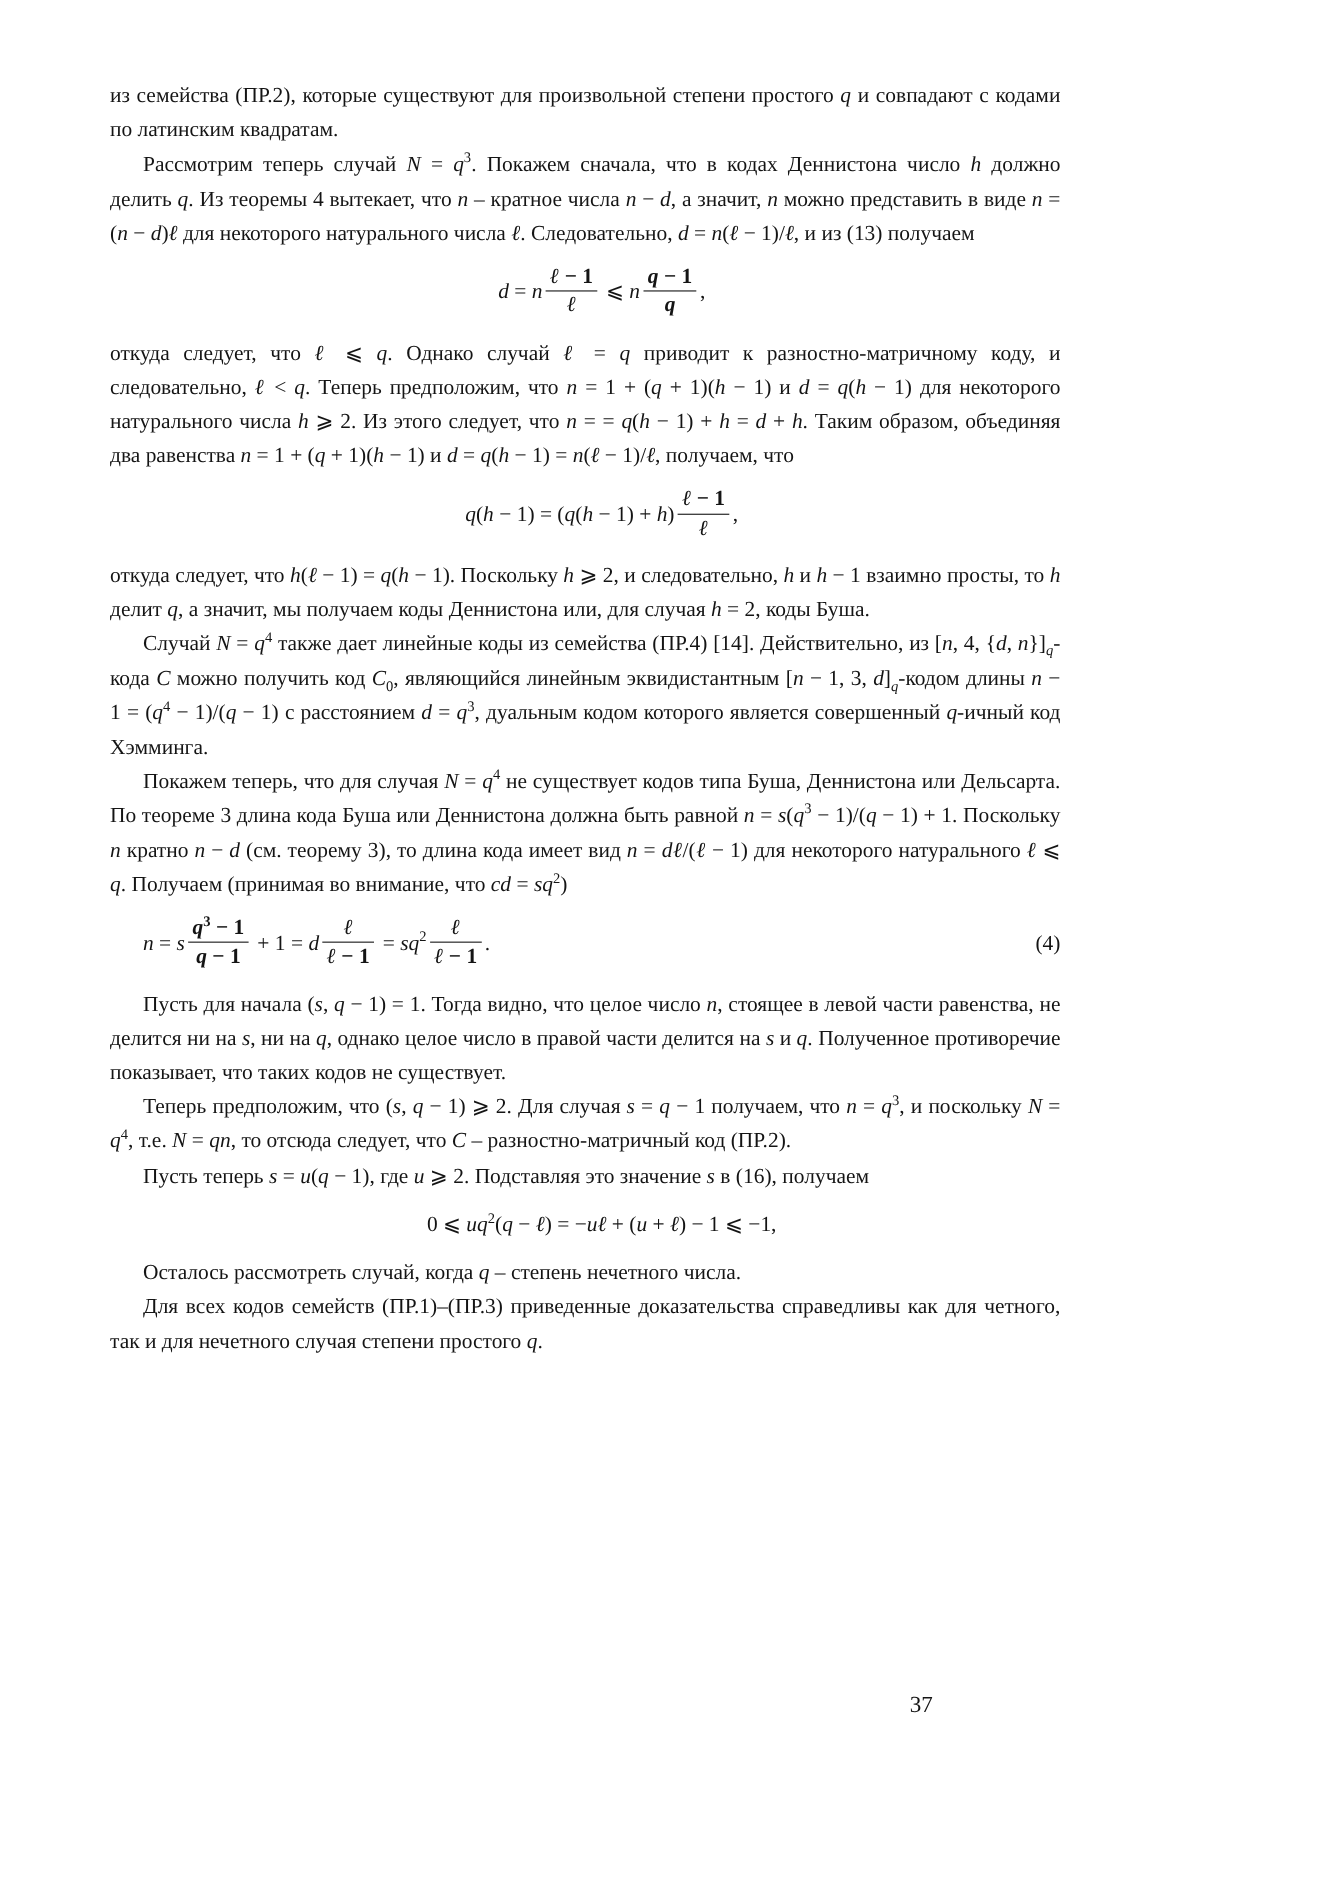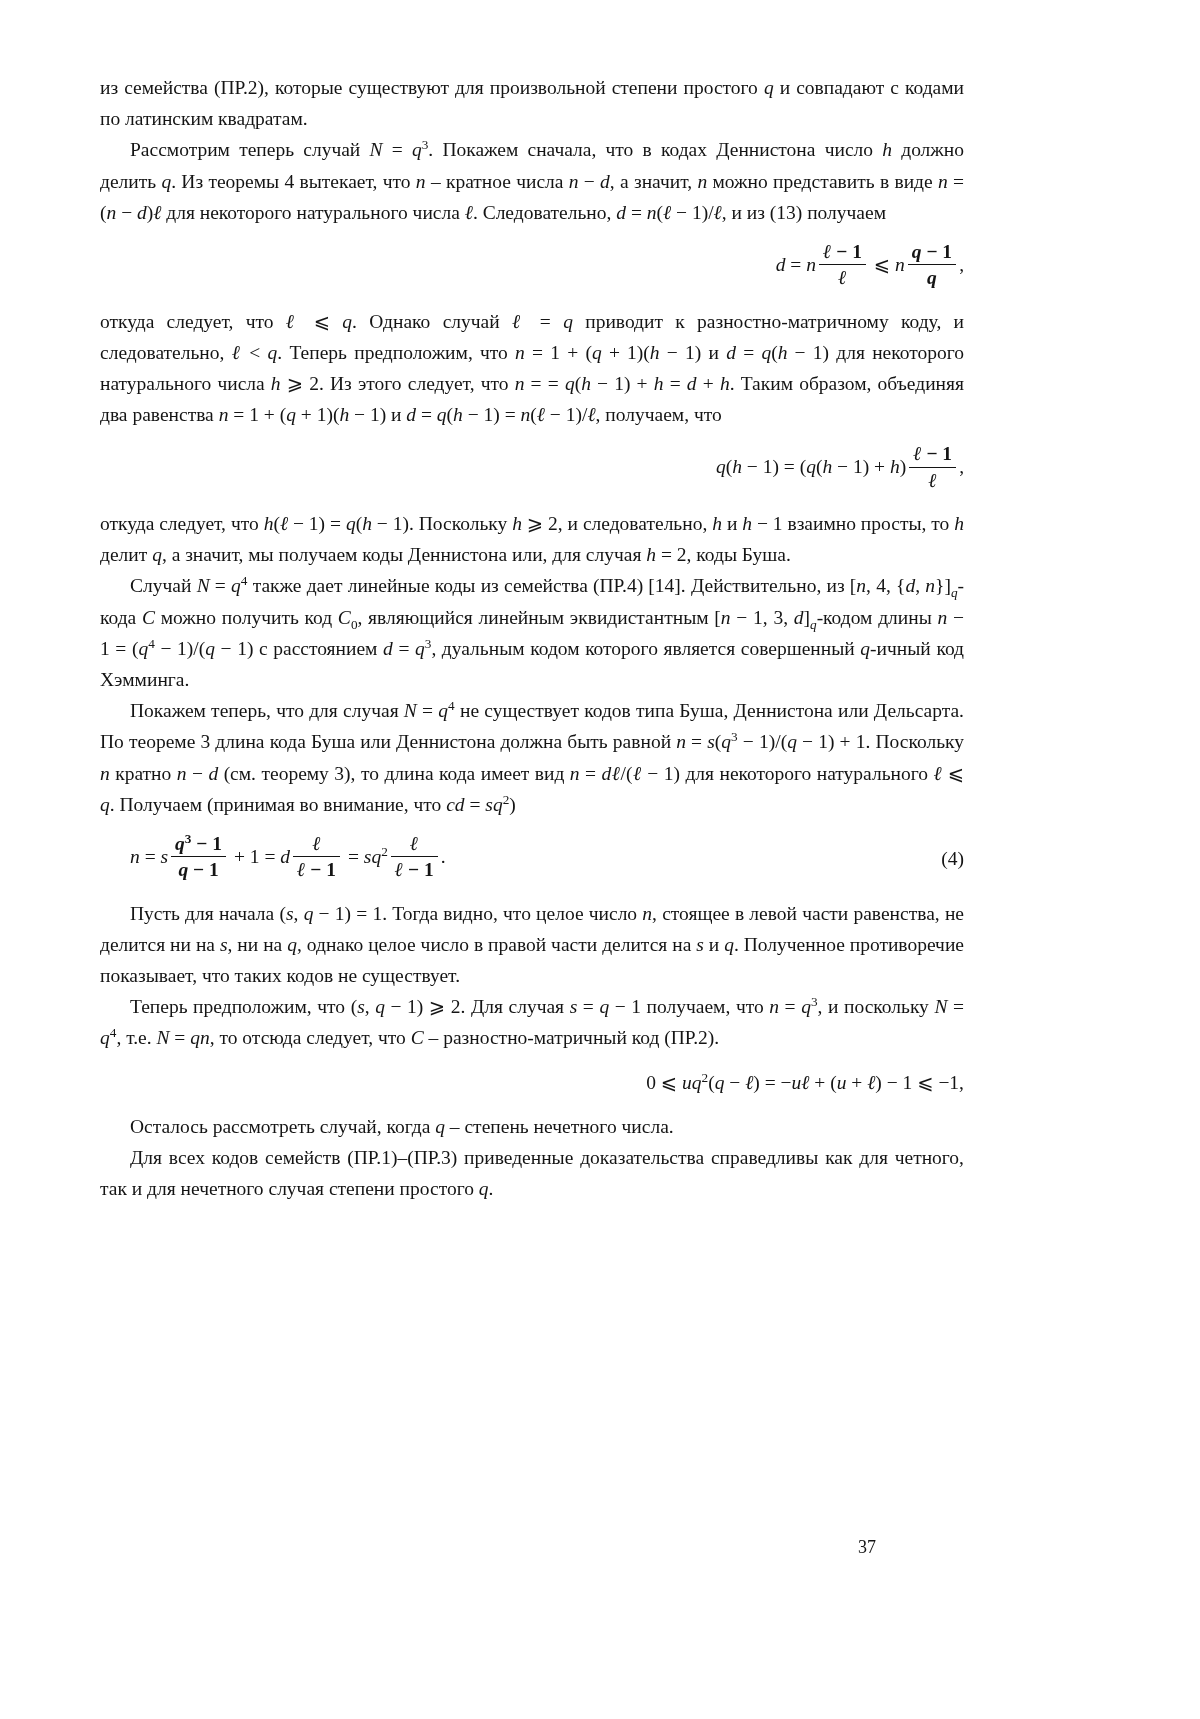--- a/index.html
+++ b/index.html
@@ -18,21 +18,21 @@
   .block {
     font-size: 19.5px;
     line-height: 1.6;
     text-align: justify;
   }
   .block.indent { text-indent: 30px; }
   .block.plain  { text-indent: 0; }
   .block.display {
     display: flex;
     align-items: center;
-    justify-content: flex-end;
+    justify-content: center;
     padding-left: 30px;
     margin: 13px 0;
     text-align: left;
     text-indent: 0;
   }
   .block.display .formula { display: inline-block; }
   .eqno { margin-left: auto; padding-left: 20px; }
   .frac {
     display: inline-block;
     vertical-align: middle;
@@ -45,22 +45,22 @@
     display: block;
     padding: 0 4px;
     line-height: 1.3;
   }
   .frac > span:first-child { border-bottom: 1.3px solid #141414; }
   sup { font-size: 68%; line-height: 0; vertical-align: super; }
   sub { font-size: 68%; line-height: 0; vertical-align: sub; }
   .page-number {
     position: absolute;
     top: 1537px;
-    right: 188px;
-    font-size: 18px;
+    right: 216px;
+    font-size: 21px;
   }
 </style>
 </head>
 <body>
 
 <div class="page">
   <div id="doc-body">
       <div class="block plain">из семейства (ПР.2), которые существуют для произвольной степени простого <i>q</i> и совпадают с кодами по латинским квадратам.</div>
       <div class="block indent">Рассмотрим теперь случай <i>N</i> = <i>q</i><sup>3</sup>. Покажем сначала, что в кодах Деннистона число <i>h</i> должно делить <i>q</i>. Из теоремы 4 вытекает, что <i>n</i> – кратное числа <i>n</i> − <i>d</i>, а значит, <i>n</i> можно представить в виде <i>n</i> = (<i>n</i> − <i>d</i>)<i>ℓ</i> для некоторого натурального числа <i>ℓ</i>. Следовательно, <i>d</i> = <i>n</i>(<i>ℓ</i> − 1)/<i>ℓ</i>, и из (13) получаем</div>
       <div class="block display">
@@ -72,20 +72,21 @@
       </div>
       <div class="block plain">откуда следует, что <i>h</i>(<i>ℓ</i> − 1) = <i>q</i>(<i>h</i> − 1). Поскольку <i>h</i> ⩾ 2, и следовательно, <i>h</i> и <i>h</i> − 1 взаимно просты, то <i>h</i> делит <i>q</i>, а значит, мы получаем коды Деннистона или, для случая <i>h</i> = 2, коды Буша.</div>
       <div class="block indent">Случай <i>N</i> = <i>q</i><sup>4</sup> также дает линейные коды из семейства (ПР.4) [14]. Действительно, из [<i>n</i>, 4, {<i>d</i>, <i>n</i>}]<sub><i>q</i></sub>-кода <i>C</i> можно получить код <i>C</i><sub>0</sub>, являющийся линейным эквидистантным [<i>n</i> − 1, 3, <i>d</i>]<sub><i>q</i></sub>-кодом длины <i>n</i> − 1 = (<i>q</i><sup>4</sup> − 1)/(<i>q</i> − 1) с расстоянием <i>d</i> = <i>q</i><sup>3</sup>, дуальным кодом которого является совершенный <i>q</i>-ичный код Хэмминга.</div>
       <div class="block indent">Покажем теперь, что для случая <i>N</i> = <i>q</i><sup>4</sup> не существует кодов типа Буша, Деннистона или Дельсарта. По теореме 3 длина кода Буша или Деннистона должна быть равной <i>n</i> = <i>s</i>(<i>q</i><sup>3</sup> − 1)/(<i>q</i> − 1) + 1. Поскольку <i>n</i> кратно <i>n</i> − <i>d</i> (см. теорему 3), то длина кода имеет вид <i>n</i> = <i>dℓ</i>/(<i>ℓ</i> − 1) для некоторого натурального <i>ℓ</i> ⩽ <i>q</i>. Получаем (принимая во внимание, что <i>cd</i> = <i>sq</i><sup>2</sup>)</div>
       <div class="block display">
         <span class="formula"><i>n</i> = <i>s</i><span class="frac"><span><i>q</i><sup>3</sup> − 1</span><span><i>q</i> − 1</span></span> + 1 = <i>d</i><span class="frac"><span><i>ℓ</i></span><span><i>ℓ</i> − 1</span></span> = <i>sq</i><sup>2</sup><span class="frac"><span><i>ℓ</i></span><span><i>ℓ</i> − 1</span></span>.</span>
         <span class="eqno">(4)</span>
       </div>
       <div class="block indent">Пусть для начала (<i>s</i>, <i>q</i> − 1) = 1. Тогда видно, что целое число <i>n</i>, стоящее в левой части равенства, не делится ни на <i>s</i>, ни на <i>q</i>, однако целое число в правой части делится на <i>s</i> и <i>q</i>. Полученное противоречие показывает, что таких кодов не существует.</div>
       <div class="block indent">Теперь предположим, что (<i>s</i>, <i>q</i> − 1) ⩾ 2. Для случая <i>s</i> = <i>q</i> − 1 получаем, что <i>n</i> = <i>q</i><sup>3</sup>, и поскольку <i>N</i> = <i>q</i><sup>4</sup>, т.е. <i>N</i> = <i>qn</i>, то отсюда следует, что <i>C</i> – разностно-матричный код (ПР.2).</div>
+      <div class="block indent">Пусть теперь <i>s</i> = <i>u</i>(<i>q</i> − 1), где <i>u</i> ⩾ 2. Подставляя это значение <i>s</i> в (16), получаем</div>
       <div class="block display">
         <span class="formula">0 ⩽ <i>uq</i><sup>2</sup>(<i>q</i> − <i>ℓ</i>) = −<i>uℓ</i> + (<i>u</i> + <i>ℓ</i>) − 1 ⩽ −1,</span>
       </div>
       <div class="block indent">Осталось рассмотреть случай, когда <i>q</i> – степень нечетного числа.</div>
       <div class="block indent">Для всех кодов семейств (ПР.1)–(ПР.3) приведенные доказательства справедливы как для четного, так и для нечетного случая степени простого <i>q</i>.</div>
     </div>
   <div class="page-number">37</div>
 </div>
 
 </body></html>

